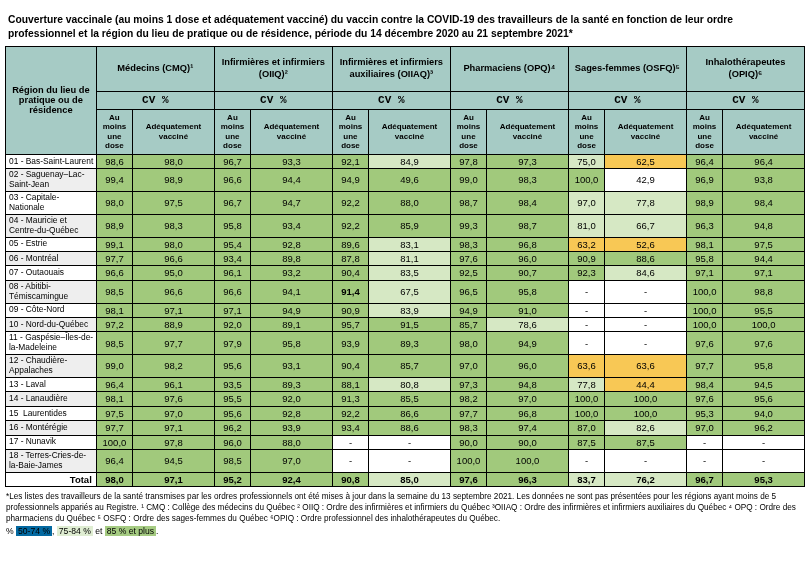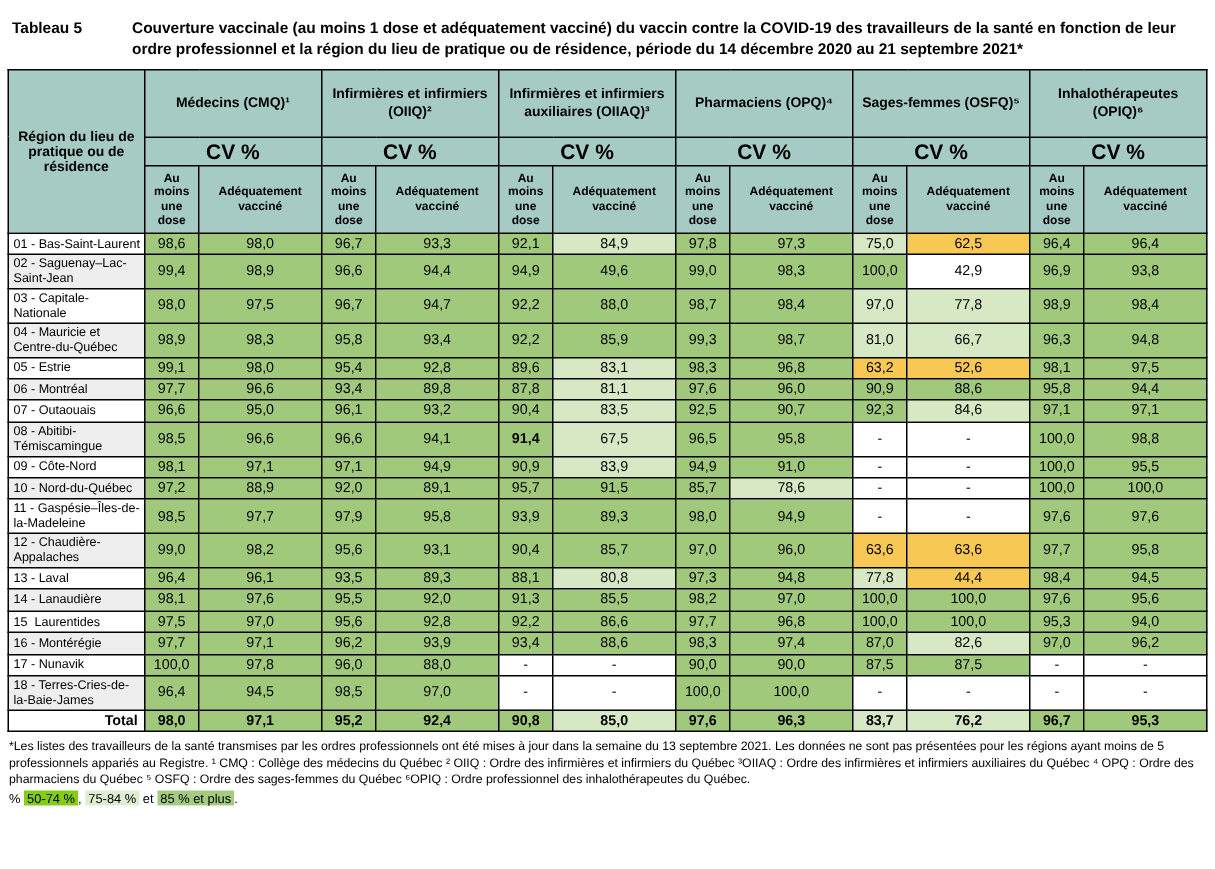--- a/index.html
+++ b/index.html
@@ -7,39 +7,38 @@
   .page{width:810px;height:579px;position:relative;}
   .title{color:#1d6d78;font-size:16.5px;font-weight:500;margin:6px 0 0 8px;letter-spacing:.1px;}
   .caption-row{display:flex;margin:13px 8px 4px 8px;font-weight:bold;font-size:10.3px;line-height:1.4;}
   .caption-label{width:80px;flex:0 0 80px;}
   .caption-text{flex:1;padding-right:2px;}
   table{border-collapse:collapse;margin:2px 4px 0 5px;table-layout:fixed;width:800px;}
   th,td{border:1px solid #000;}
   table{border:1.5px solid #000;}
   thead th{background:#a6cbc5;font-weight:bold;text-align:center;vertical-align:middle;padding:1px 2px;}
   .group-name{font-size:9.3px;height:42px;line-height:1.25;}
-  .cv-cell{font-size:14px;height:15px;}
+  .cv-cell{font-size:11px;height:15px;font-family:Liberation Mono, monospace;}
   .sub-head{font-size:8px;height:42px;line-height:1.2;}
   .region-head{font-size:9.3px;}
   tbody td{font-size:9.5px;text-align:center;padding:1px 2px;line-height:1.2;}
   tbody td.region{text-align:left;font-size:8.4px;line-height:1.18;padding:1px 2px 1px 3px;background:#fff;}
   tbody td.region.alt{background:#eeeeee;}
   tbody tr.total-row td{font-weight:bold;}
   tbody tr.total-row td.region{text-align:right;font-size:9.5px;padding-right:4px;background:#fff;}
   .footnote{font-size:8.2px;line-height:1.35;margin:4px 6px 0 6px;}
   .legend{font-size:8.6px;margin:2px 6px 0 6px;}
   .legend .sw{padding:0 2px;}
 </style>
 </head>
 <body>
 
 <div class="page">
 
   <div class="caption-row">
-    <div class="caption-label">Tableau 5</div>
     <div class="caption-text">Couverture vaccinale (au moins 1 dose et adéquatement vacciné) du vaccin contre la COVID-19 des travailleurs de la santé en fonction de leur ordre professionnel et la région du lieu de pratique ou de résidence, période du 14 décembre 2020 au 21 septembre 2021*</div>
   </div>
 
   <table>
     <colgroup>
       <col style="width:90px">
       <col style="width:36px">
         <col style="width:81px">
       <col style="width:36px">
         <col style="width:81px">
@@ -371,15 +370,15 @@
           <td style="background: rgb(161, 201, 124);">96,7</td>
           <td style="background: rgb(161, 201, 124);">95,3</td>
         </tr>
       </tbody>
   </table>
 
   <div class="footnote">*Les listes des travailleurs de la santé transmises par les ordres professionnels ont été mises à jour dans la semaine du 13 septembre 2021. Les données ne sont pas présentées pour les régions ayant moins de 5 professionnels appariés au Registre. ¹ CMQ : Collège des médecins du Québec ² OIIQ : Ordre des infirmières et infirmiers du Québec ³OIIAQ : Ordre des infirmières et infirmiers auxiliaires du Québec ⁴ OPQ : Ordre des pharmaciens du Québec ⁵ OSFQ : Ordre des sages-femmes du Québec ⁶OPIQ : Ordre professionnel des inhalothérapeutes du Québec.</div>
 
   <div class="legend">
     <span>%</span>
-    <span class="sw" id="legend-orange" style="background: #84cc16;">50-74 %</span><span>, </span><span class="sw" id="legend-lgreen" style="background: rgb(223, 237, 210);">75-84 %</span><span> et </span><span class="sw" id="legend-green" style="background: rgb(165, 203, 130);">85 % et plus</span><span>.</span>
+    <span class="sw" id="legend-orange" style="background: #0369a1;">50-74 %</span><span>, </span><span class="sw" id="legend-lgreen" style="background: rgb(223, 237, 210);">75-84 %</span><span> et </span><span class="sw" id="legend-green" style="background: rgb(165, 203, 130);">85 % et plus</span><span>.</span>
   </div>
 </div>
 
 </body></html>

